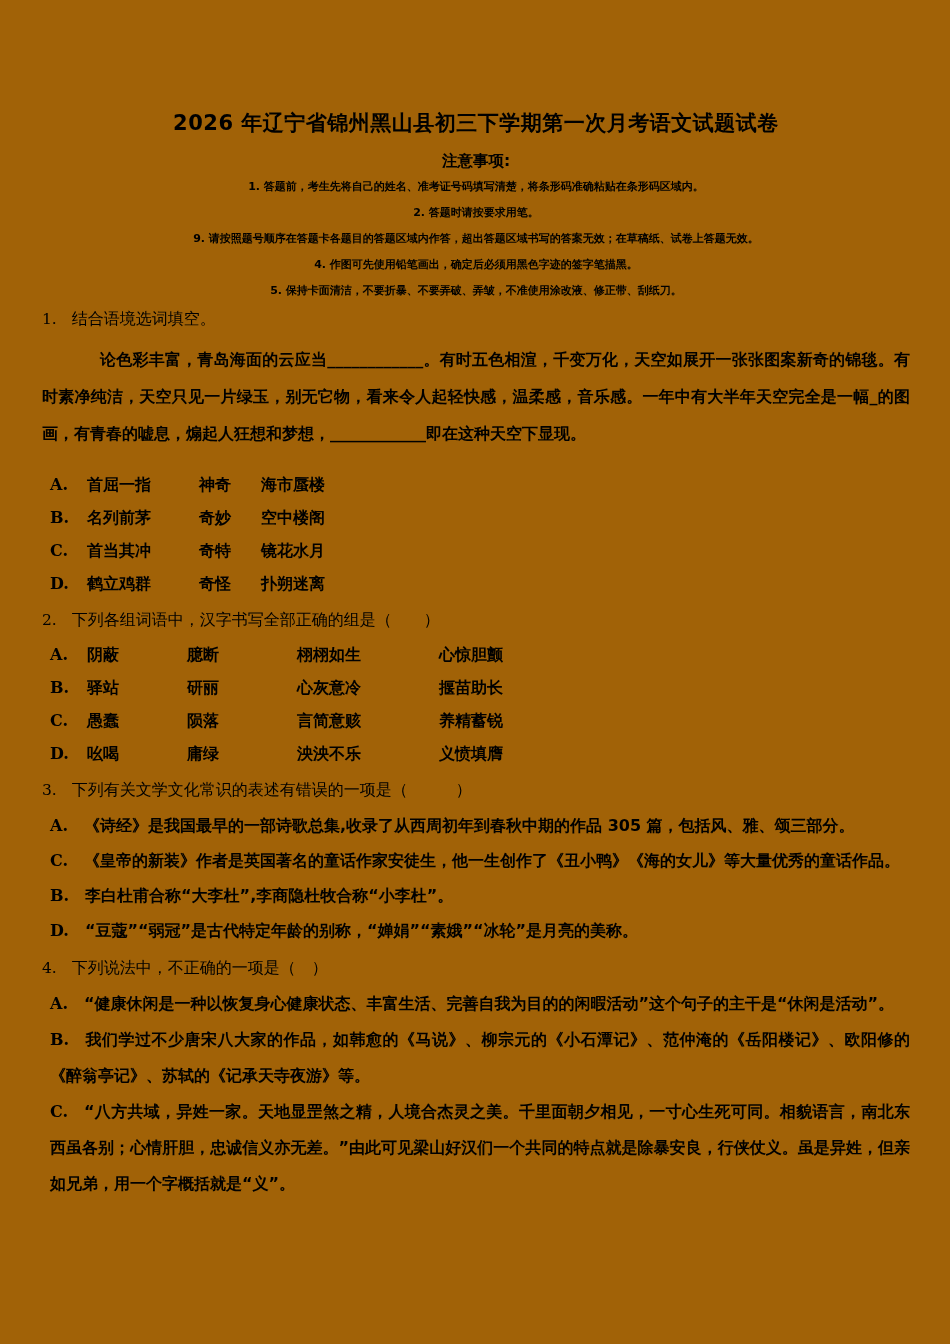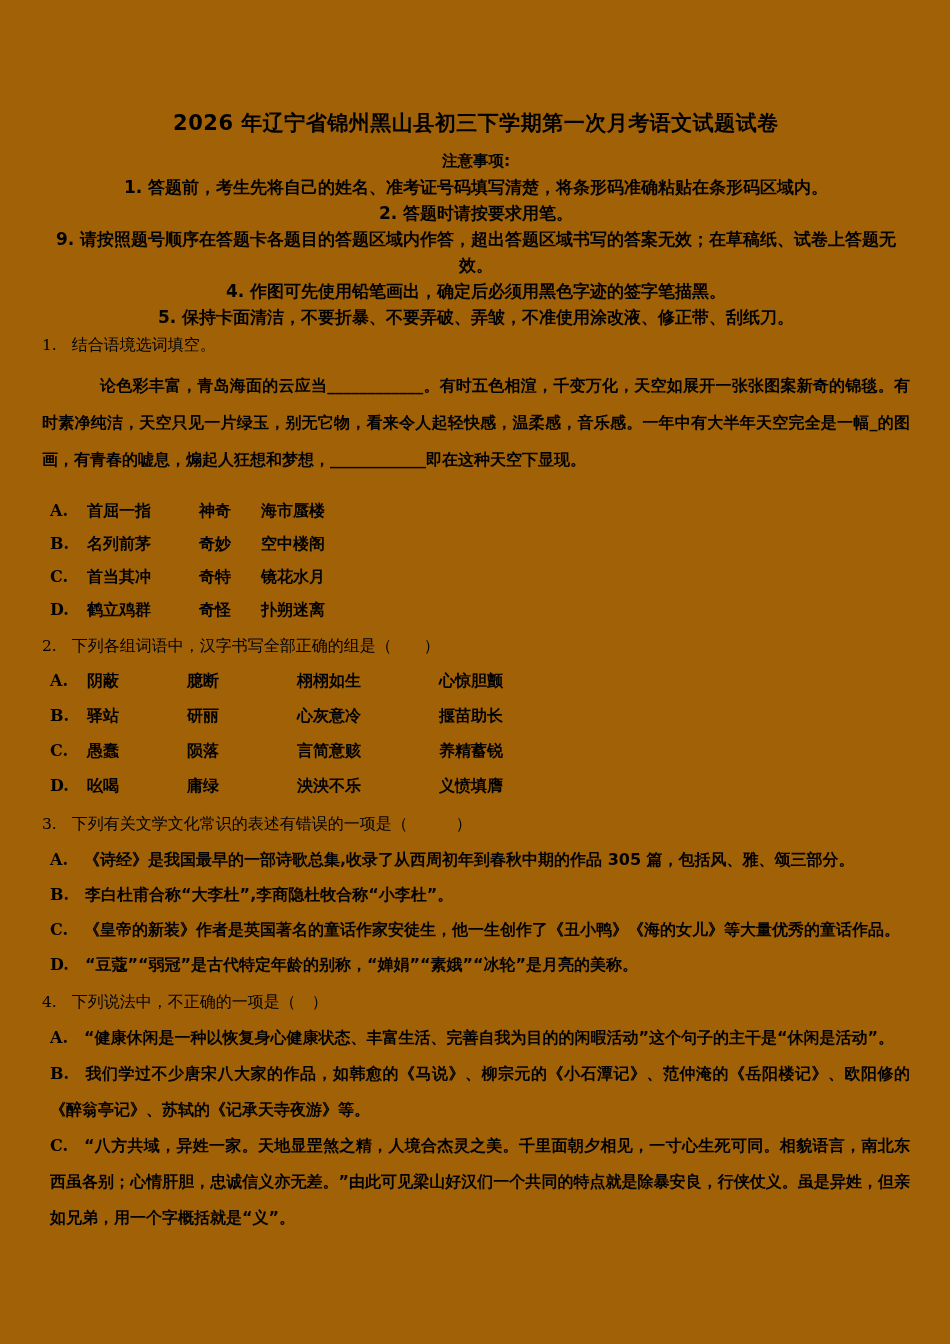--- a/index.html
+++ b/index.html
@@ -11,21 +11,21 @@
   }
   .page { width:950px; height:1344px; background:#a16207; padding:110px 40px 0 42px; }
 
   .title {
     font-size:21px; font-weight:700; text-align:center; line-height:26px;
     letter-spacing:0.5px;
   }
 
   .notice { margin-top:12px;text-align:center; }
   .notice-heading { font-size:15.5px; font-weight:700; line-height:26px; }
-  .notice-item    { font-size:17px; font-weight:700; line-height:26px; }
+  .notice-item    { font-size:11px; font-weight:700; line-height:26px; }
 
   .section-heading { margin-top:24px; font-size:16.5px; font-weight:700; line-height:23px; }
 
   .stem { font-size:16px; font-weight:400; line-height:23px; margin-top:8px; }
   .stem-first { margin-top:3px; }
   .qnum {
     font-family:"DejaVu Serif","Liberation Serif",serif;
     font-size:15.5px; margin-right:15px; font-weight:400;
   }
 
@@ -36,21 +36,21 @@
 
   .opts { margin-top:6px; margin-left:8px; }
   .opts-first { margin-top:16px; }
   .opt-row { line-height:33px; font-size:16px; font-weight:700; white-space:nowrap; }
   .opt-label {
     display:inline-block; width:37px;
     font-family:"DejaVu Serif","Liberation Serif",serif; font-weight:700;
   }
   .col { display:inline-block; }
   .q1c0 { width:112px; } .q1c1 { width:62px; }
-  .q2c0 { width:100px; } .q2c1 { width:110px;font-family:Liberation Mono, monospace; } .q2c2 { width:142px; }
+  .q2c0 { width:100px; } .q2c1 { width:110px; } .q2c2 { width:142px; }
 
   .opt-line {
     font-size:16px; font-weight:700; line-height:35px; text-align:justify;
   }
   .opt-line-tall { line-height:36px; }
   .opt-label-inline {
     font-family:"DejaVu Serif","Liberation Serif",serif; font-weight:700;
     margin-right:16px;
   }
 </style>
@@ -89,22 +89,22 @@
       <div class="opt-row"><span class="opt-label">B.</span><span class="col q2c0">驿站</span><span class="col q2c1">研丽</span><span class="col q2c2">心灰意冷</span><span class="col">揠苗助长</span></div>
       <div class="opt-row"><span class="opt-label">C.</span><span class="col q2c0">愚蠢</span><span class="col q2c1">陨落</span><span class="col q2c2">言简意赅</span><span class="col">养精蓄锐</span></div>
       <div class="opt-row"><span class="opt-label">D.</span><span class="col q2c0">吆喝</span><span class="col q2c1">庸绿</span><span class="col q2c2">泱泱不乐</span><span class="col">义愤填膺</span></div>
     </div>
   </div>
 
   <div>
     <p class="stem"><span class="qnum">3.</span><span>下列有关文学文化常识的表述有错误的一项是（　　　）</span></p>
     <div class="opts">
       <p class="opt-line"><span class="opt-label-inline">A.</span><span>《诗经》是我国最早的一部诗歌总集,收录了从西周初年到春秋中期的作品 305 篇，包括风、雅、颂三部分。</span></p>
+      <p class="opt-line"><span class="opt-label-inline">C.</span><span>《皇帝的新装》作者是英国著名的童话作家安徒生，他一生创作了《丑小鸭》《海的女儿》等大量优秀的童话作品。</span></p>
       <p class="opt-line"><span class="opt-label-inline">B.</span><span>李白杜甫合称“大李杜”,李商隐杜牧合称“小李杜”。</span></p>
-      <p class="opt-line"><span class="opt-label-inline">C.</span><span>《皇帝的新装》作者是英国著名的童话作家安徒生，他一生创作了《丑小鸭》《海的女儿》等大量优秀的童话作品。</span></p>
       <p class="opt-line"><span class="opt-label-inline">D.</span><span>“豆蔻”“弱冠”是古代特定年龄的别称，“婵娟”“素娥”“冰轮”是月亮的美称。</span></p>
     </div>
   </div>
 
   <div>
     <p class="stem"><span class="qnum">4.</span><span>下列说法中，不正确的一项是（　）</span></p>
     <div class="opts">
       <p class="opt-line opt-line-tall"><span class="opt-label-inline">A.</span><span>“健康休闲是一种以恢复身心健康状态、丰富生活、完善自我为目的的闲暇活动”这个句子的主干是“休闲是活动”。</span></p>
       <p class="opt-line opt-line-tall"><span class="opt-label-inline">B.</span><span>我们学过不少唐宋八大家的作品，如韩愈的《马说》、柳宗元的《小石潭记》、范仲淹的《岳阳楼记》、欧阳修的《醉翁亭记》、苏轼的《记承天寺夜游》等。</span></p>
       <p class="opt-line opt-line-tall"><span class="opt-label-inline">C.</span><span>“八方共域，异姓一家。天地显罡煞之精，人境合杰灵之美。千里面朝夕相见，一寸心生死可同。相貌语言，南北东西虽各别；心情肝胆，忠诚信义亦无差。”由此可见梁山好汉们一个共同的特点就是除暴安良，行侠仗义。虽是异姓，但亲如兄弟，用一个字概括就是“义”。</span></p>

